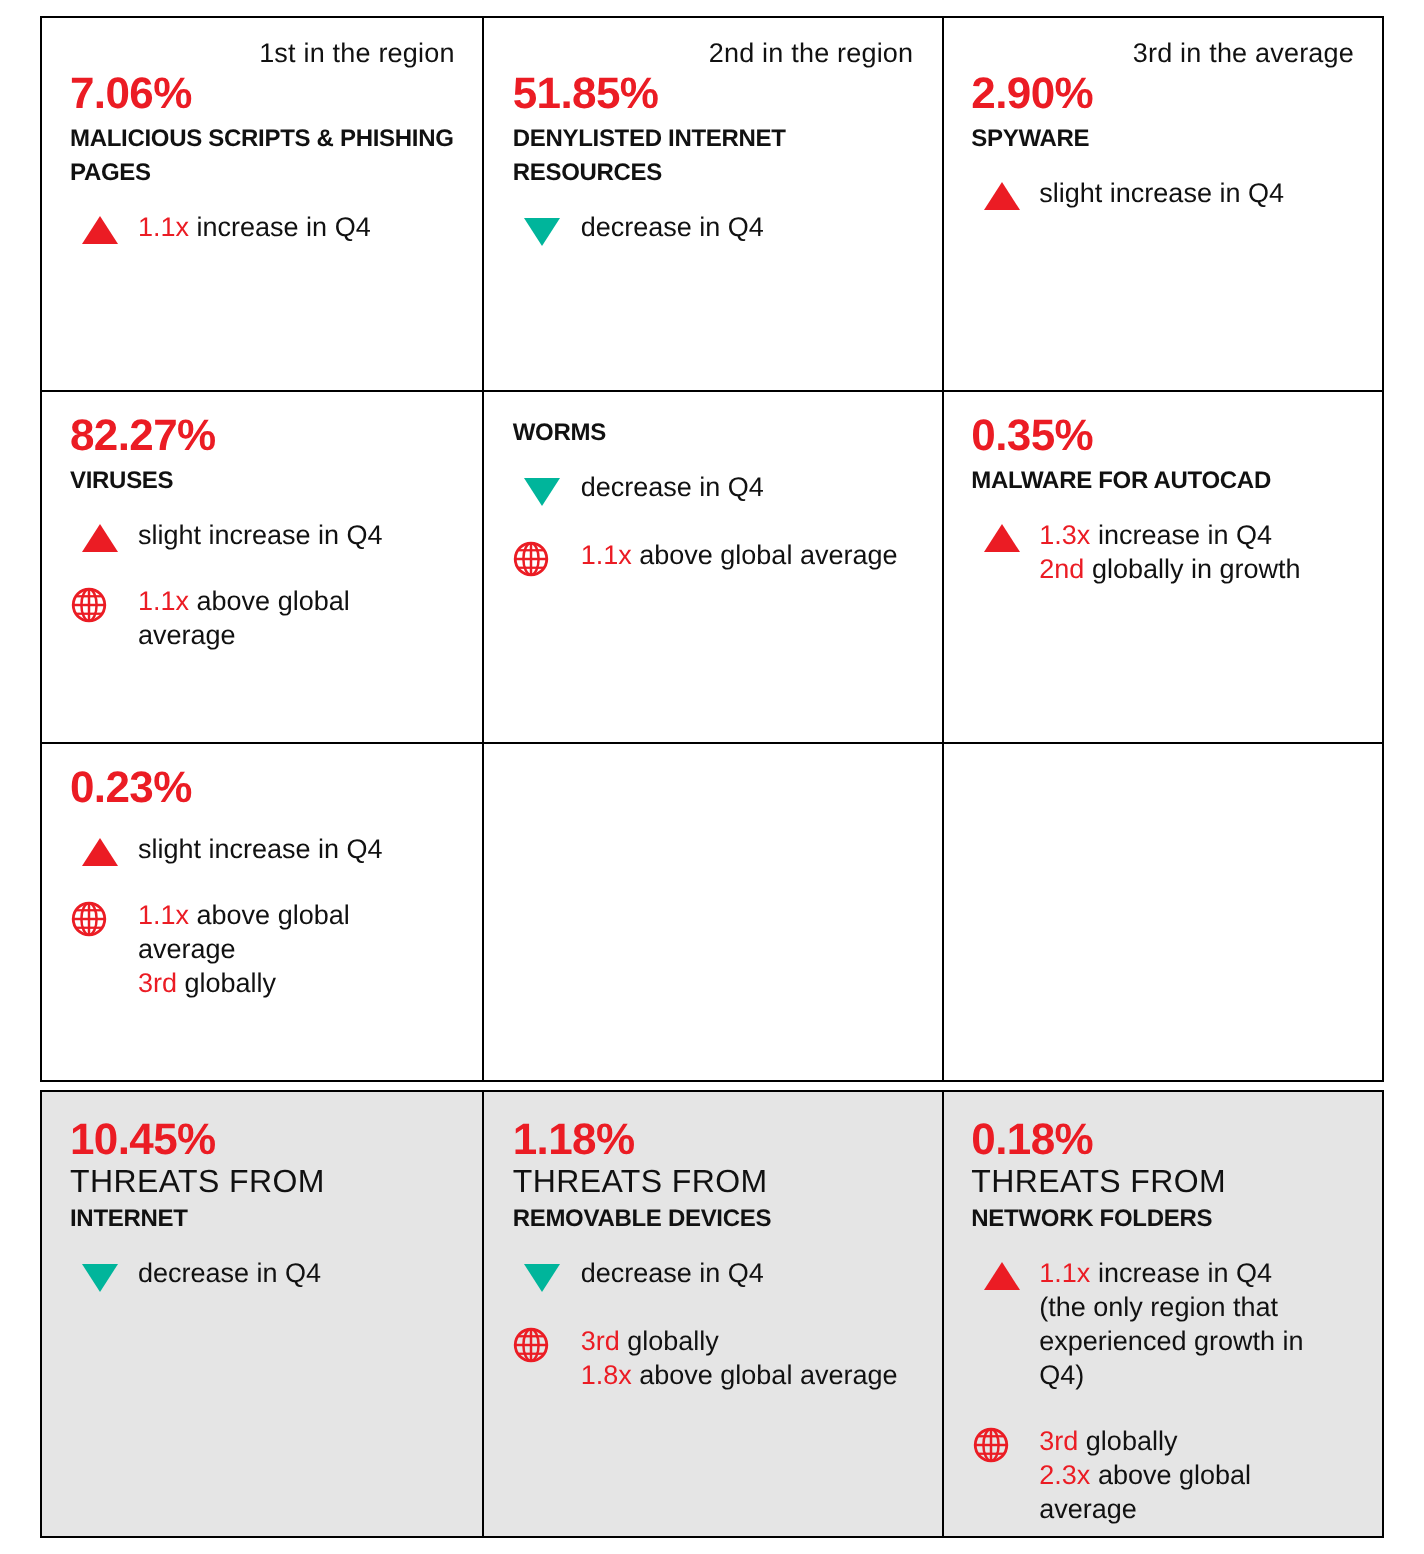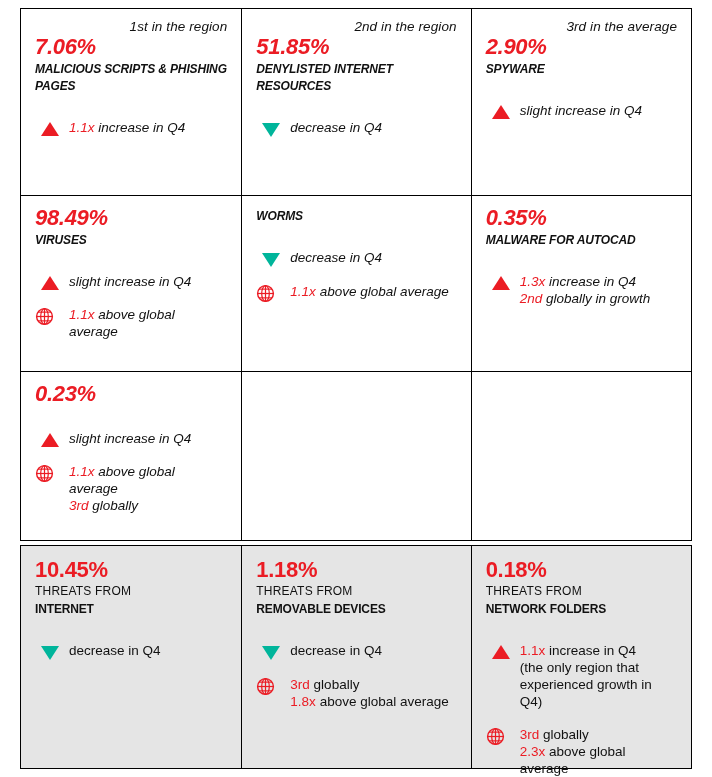--- a/index.html
+++ b/index.html
@@ -13,21 +13,21 @@
   .sheet{position:relative;width:712px;height:777px;box-sizing:border-box;}
 
   
   .grid{
     position:absolute;left:20px;top:8px;width:672px;
     box-sizing:border-box;
     border:1.5px solid #000;
     display:flex;flex-direction:column;
     background:#fff;
   }
-  .grid-row{display:flex;border-bottom:1.5px solid #000;font-style:italic;}
+  .grid-row{display:flex;border-bottom:1.5px solid #000;}
   .grid-row:last-child{border-bottom:none;}
   .cell{
     box-sizing:border-box;
     border-right:1.5px solid #000;
     padding:10px 14px 10px 14px;
     position:relative;
   }
   .cell:last-child{border-right:none;}
   .col-0{width:222px;}
   .col-1{width:230px;}
@@ -58,37 +58,37 @@
   }
   .pct{
     color:#EB1C24;
     font-size:22px;
     font-weight:700;
     letter-spacing:-0.3px;
     line-height:24px;
   }
   .eyebrow{
     color:#111;
-    font-size:12px;
+    font-size:16px;
     font-weight:400;
     letter-spacing:.2px;
     line-height:15px;
     margin-top:2px;
     text-transform:uppercase;
   }
   .title{
     color:#111;
     font-size:12px;
     font-weight:700;
     letter-spacing:-0.15px;
     line-height:17px;
     margin-top:2px;
     text-transform:uppercase;
   }
-  .facts{margin-top:24px;}
+  .facts{margin-top:10px;}
   .fact{
     display:flex;
     align-items:flex-start;
     margin-bottom:16px;
   }
   .fact:last-child{margin-bottom:0;}
   .fact-icon{
     width:30px;
     min-width:30px;
     display:flex;
@@ -161,21 +161,21 @@
               <span class="fact-icon">
                 <span class="tri tri-up"></span>
               </span>
               <div class="fact-text">slight increase in Q4</div>
             </div>
           </div>
         </div>
       </div>
       <div class="grid-row row-h2">
         <div class="cell col-0">
-          <div class="pct">98.49%</div>
+          <div class="pct">82.27%</div>
           <div class="title">VIRUSES</div>
           <div class="facts">
             <div class="fact">
               <span class="fact-icon">
                 <span class="tri tri-up"></span>
               </span>
               <div class="fact-text">slight increase in Q4</div>
             </div>
             <div class="fact">
               <span class="fact-icon globe"><svg width="19" height="19" viewBox="0 0 20 20" aria-hidden="true">

